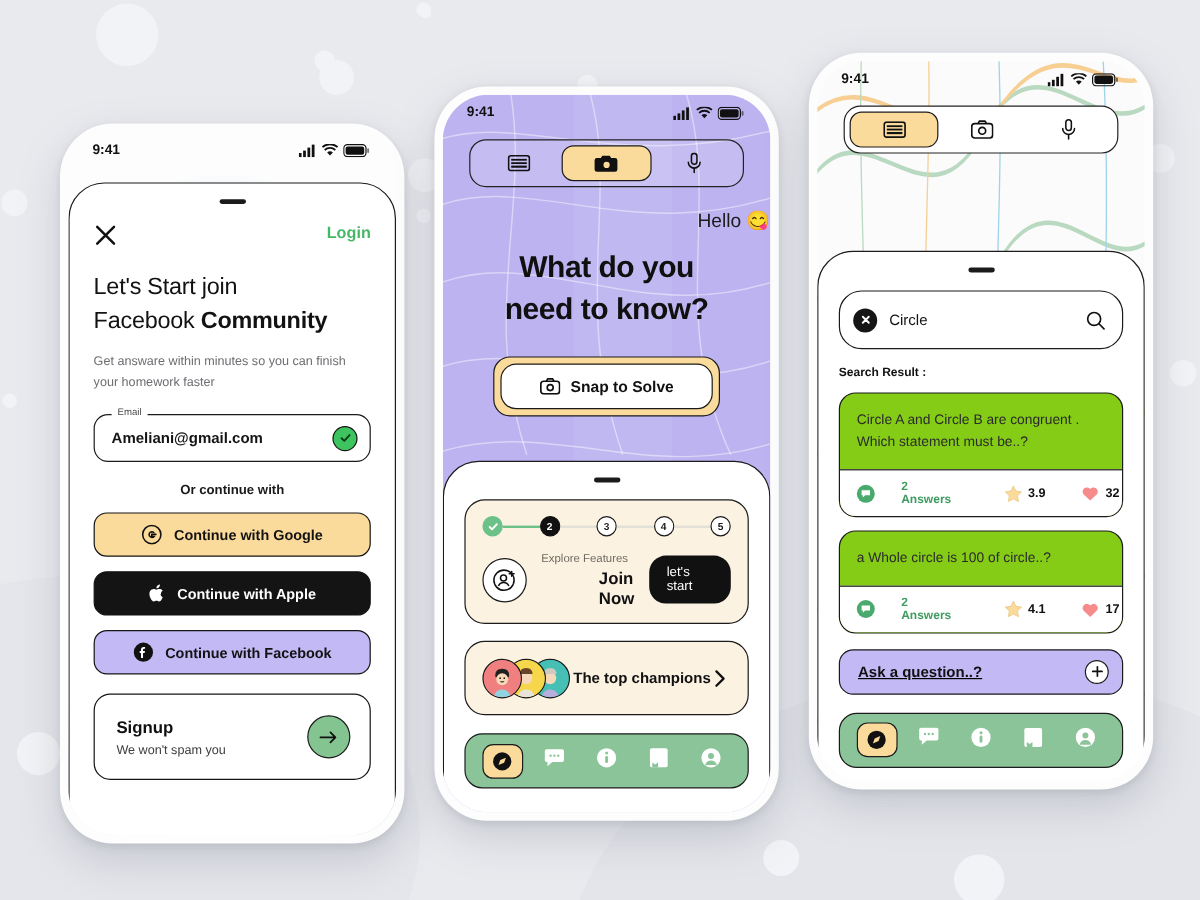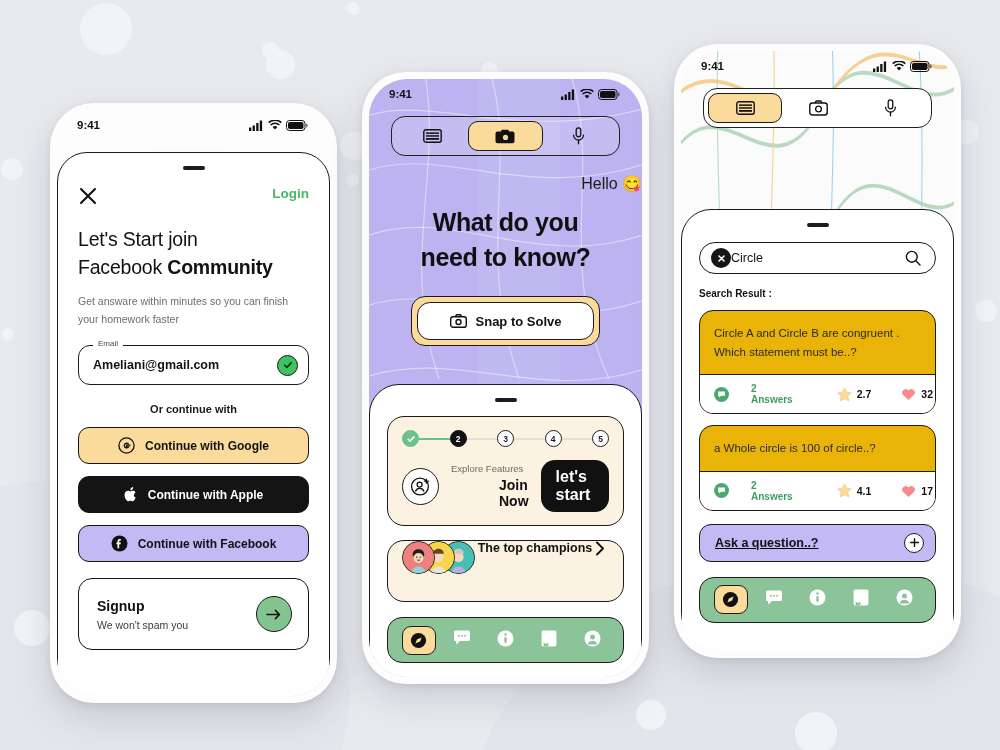--- a/index.html
+++ b/index.html
@@ -178,53 +178,53 @@
   .onboard-row { display: flex; align-items: center; margin-top: 13px; gap: 12px; }
   .onboard-ico {
     width: 37px; height: 37px; border-radius: 50%; background: #fff;
     border: 1.4px solid #1b1b1b; display: flex; align-items: center; justify-content: center; flex: none;
   }
   .onboard-txt { flex: 1; }
   .onboard-kicker { font-size: 9.5px; color: #6f6a60; }
   .onboard-title { font-size: 14px; font-weight: bold; color: #111; margin-top: 3px; margin-left: 48px; }
   .pill-btn {
     background: #111; color: #fff; border-radius: 14px;
-    padding: 8px 15px; font-size: 16px; font-weight: bold; cursor: pointer;
-  }
-  #champ-card { margin-top: 14px; height: 62px; display: flex; align-items: flex-start; padding: 0 18px 0 14px; cursor: pointer; }
+    padding: 8px 15px; font-size: 11px; font-weight: normal; cursor: pointer;
+  }
+  #champ-card { margin-top: 14px; height: 62px; display: flex; align-items: center; padding: 0 18px 0 14px; cursor: pointer; }
   .avatars { display: flex; flex: none; }
   .avatar { width: 33px; height: 33px; border-radius: 50%; border: 1.5px solid #1b1b1b; margin-left: -13px; position: relative; overflow: hidden; }
   .avatar:first-child { margin-left: 0; }
   .champ-label { flex: 1; text-align: center; font-size: 12.5px; font-weight: bold; color: #111; }
   .tabbar {
     margin-top: 15px; height: 46px; background: #8cc499;
     border: 1.5px solid #1b1b1b; border-radius: 15px;
     display: flex; align-items: center; padding: 0 10px; gap: 2px;
   }
   .tab { flex: 1; display: flex; align-items: center; justify-content: center; cursor: pointer; }
   .tab.active > span {
     width: 34px; height: 29px; border-radius: 9px; background: #fbdb9b;
     border: 1.4px solid #1b1b1b; display: flex; align-items: center; justify-content: center;
   }
 
   
   #phone3 { left: 674px; top: 44px; width: 287px; height: 614px; }
   #p3-hero { position: absolute; inset: 0; background: #fbfbfc; z-index: 0; }
   #p3-sheet { top: 158px; bottom: -6px; padding: 0 17px; }
   .searchbar {
-    margin-top: 15px; height: 32px; border: 1.5px solid #1b1b1b; border-radius: 19px;
-    display: flex; align-items: center; padding: 0 14px 0 11px; background: #fff;
+    margin-top: 15px; height: 49px; border: 1.5px solid #1b1b1b; border-radius: 19px;
+    display: flex; align-items: center; padding: 0 14px 0 11px; gap: 10px; background: #fff;
   }
   .clear-chip {
     width: 20px; height: 20px; border-radius: 50%; background: #161616;
     display: flex; align-items: center; justify-content: center; flex: none; cursor: pointer;
   }
   .search-val { flex: 1; font-size: 12.5px; color: #141414; }
   .result-label { margin-top: 14px; font-size: 10px; font-weight: bold; color: #121212; }
-  .qcard { margin-top: 11px; background: #eab308; border: 1.5px solid #1b1b1b; border-radius: 14px; overflow: hidden; cursor: pointer; }
+  .qcard { margin-top: 11px; background: #84cc16; border: 1.5px solid #1b1b1b; border-radius: 14px; overflow: hidden; cursor: pointer; }
   .qcard-body { padding: 13px 14px; font-size: 11.5px; line-height: 1.62; color: #2b2b2b; }
   .qcard-foot {
     border-top: 1.5px solid #1b1b1b; background: #fff;
     display: flex; align-items: center; padding: 8px 14px; gap: 22px;
   }
   .ans-ico { width: 15px; height: 15px; border-radius: 50%; background: #4aa96c; display:flex; align-items:center; justify-content:center; flex:none; }
   .ans-text { font-size: 10px; font-weight: bold; color: #3f9c61; }
   .foot-spacer { flex: 1; }
   .stat { display: flex; align-items: center; gap: 5px; font-size: 10.5px; font-weight: bold; color: #111; }
   .ask-bar {
@@ -654,21 +654,21 @@
             <svg width="9" height="9" viewBox="0 0 9 9">
                 <path d="M1 1.6h7v4.2H4l-2 1.8V5.8H1z" fill="#fff"></path>
               </svg>
           </span>
           <span class="ans-text">2 Answers</span>
           <span class="foot-spacer"></span>
           <span class="stat">
             <svg width="15" height="15" viewBox="0 0 15 15">
               <path d="M7.5 .9 9.6 5.2 14.3 5.9 10.9 9.2 11.7 13.9 7.5 11.7 3.3 13.9 4.1 9.2 .7 5.9 5.4 5.2z" fill="#fbdb9b" stroke="#e8c378" stroke-width=".6" stroke-linejoin="round"></path>
             </svg>
-            <span>2.7</span>
+            <span>3.9</span>
           </span>
           <span class="stat" style="margin-left:8px;">
             <svg width="15" height="14" viewBox="0 0 15 14">
               <path d="M7.5 13.1 1.9 7.8A3.5 3.5 0 0 1 7.5 3.6 3.5 3.5 0 0 1 13.1 7.8z" fill="#f78a8a"></path>
             </svg>
             <span>32</span>
           </span>
         </div>
       </div>
 

